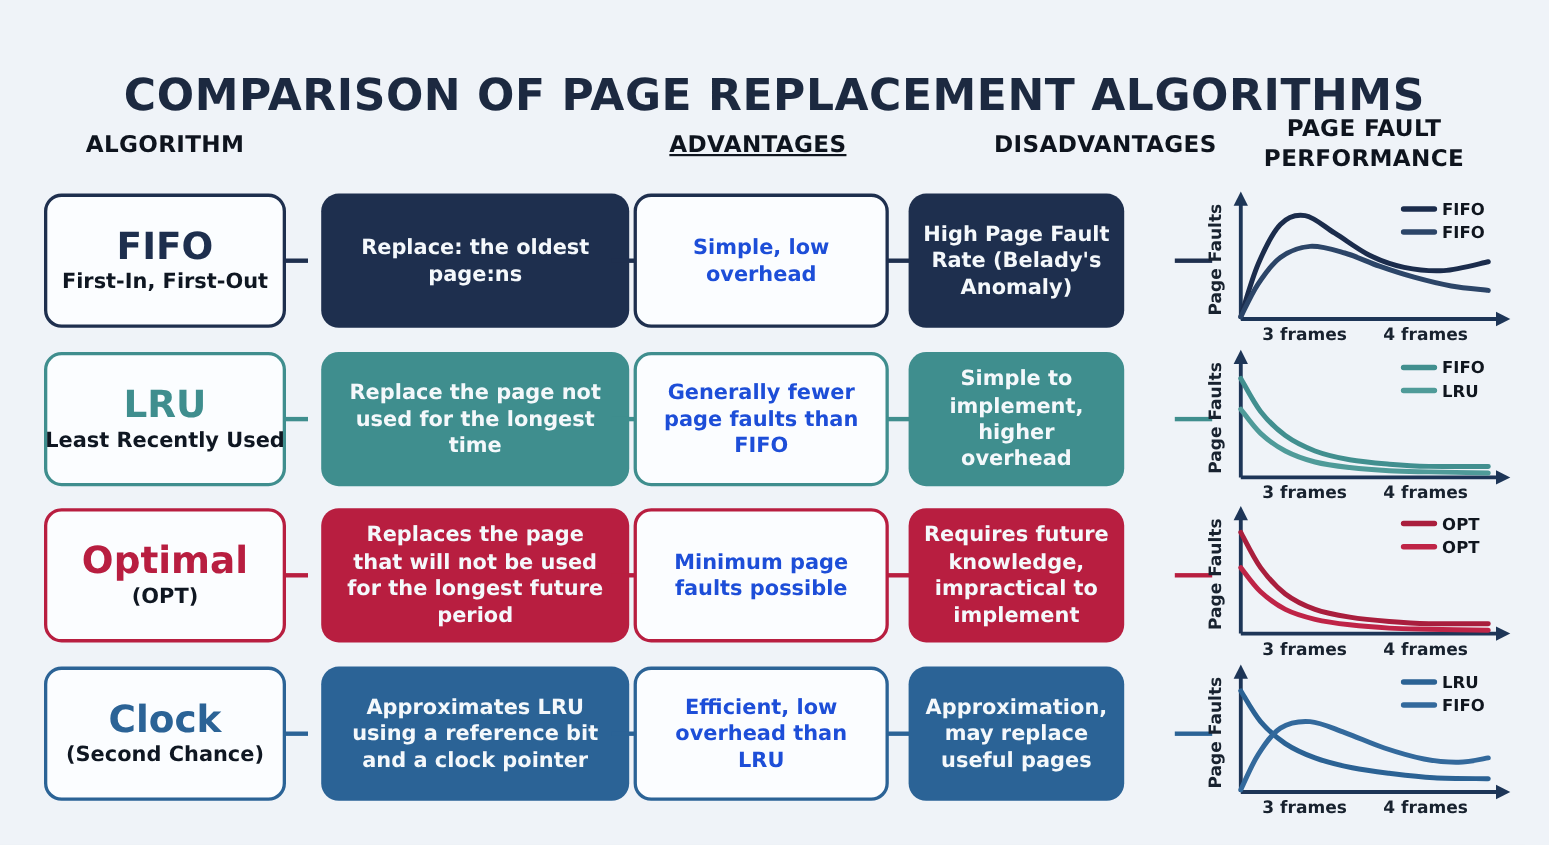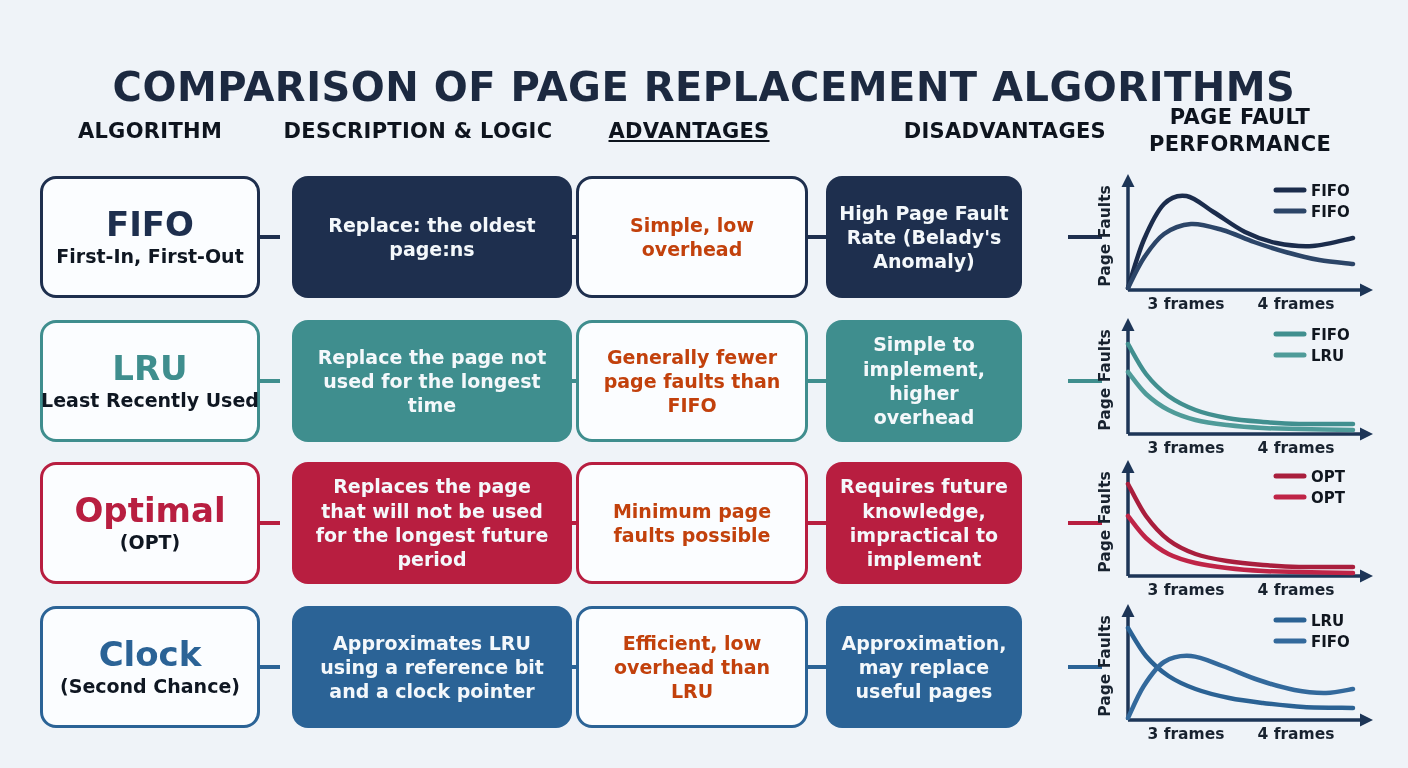--- a/index.html
+++ b/index.html
@@ -17,36 +17,35 @@
   .h-dis{left:862px;width:244px;text-align:right;}
   .h-perf{left:1090px;width:300px;top:104px;}
 
   .row{position:absolute;left:0;width:1408px;height:122px;}
   .box{position:absolute;top:0;height:122px;border-radius:16px;box-sizing:border-box;
     display:flex;flex-direction:column;align-items:center;justify-content:center;text-align:center;}
   .algo-box{left:40px;width:220px;background:#fbfdff;border:3px solid var(--row-color);}
   .algo-title{font-size:34px;font-weight:800;color:var(--row-color);line-height:1.05;}
   .algo-subtitle{font-size:19px;color:#0f1722;margin-top:3px;white-space:nowrap;font-weight:bold;}
   .desc-box{left:292px;width:280px;background:var(--row-color);color:#f4f8fb;padding:8px 16px;}
-  .adv-box{left:576px;width:232px;background:#fbfdff;border:3px solid var(--row-color);color:#c2410c;padding:2px 12px;}
+  .adv-box{left:576px;width:232px;background:#fbfdff;border:3px solid var(--row-color);color:#1d4ed8;padding:2px 12px;}
   .dis-box{left:826px;width:196px;background:var(--row-color);color:#f4f8fb;padding:8px 12px;}
   .cell-text{font-size:19px;font-weight:600;line-height:1.28;}
   .connector{position:absolute;top:59px;height:4px;background:var(--row-color);}
   .c1{left:258px;width:22px;} .c2{left:556px;width:22px;} .c3{left:806px;width:22px;} .c4{left:1068px;width:34px;}
   .chart{position:absolute;left:1098px;top:-10px;width:300px;height:148px;}
 </style>
 </head>
 <body>
 
 <div class="canvas">
 
   <div class="main-title">COMPARISON OF PAGE REPLACEMENT ALGORITHMS</div>
 
   <div class="col-header h-algo">ALGORITHM</div>
-  <div class="col-header h-desc">DESCRIPTION &amp; LOGIC</div>
   <div class="col-header h-adv">ADVANTAGES</div>
   <div class="col-header h-dis">DISADVANTAGES</div>
   <div class="col-header h-perf">PAGE FAULT PERFORMANCE</div>
 
   <div class="row" style="top: 176px; --row-color: #1e2f4e;">
     <div class="box algo-box">
       <div class="algo-title">FIFO</div>
       <div class="algo-subtitle">First-In, First-Out</div>
     </div>
     <div class="connector c1"></div>

